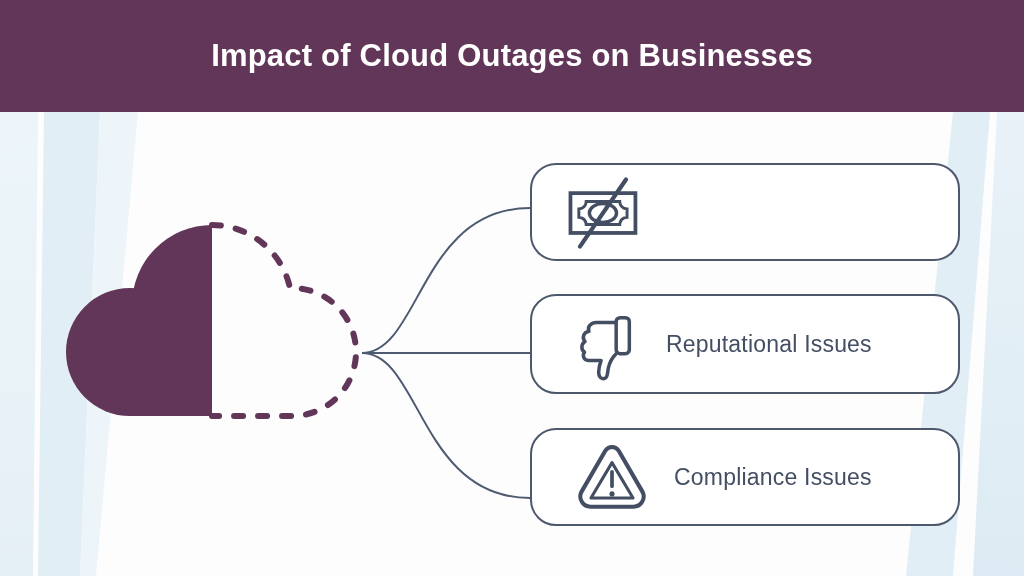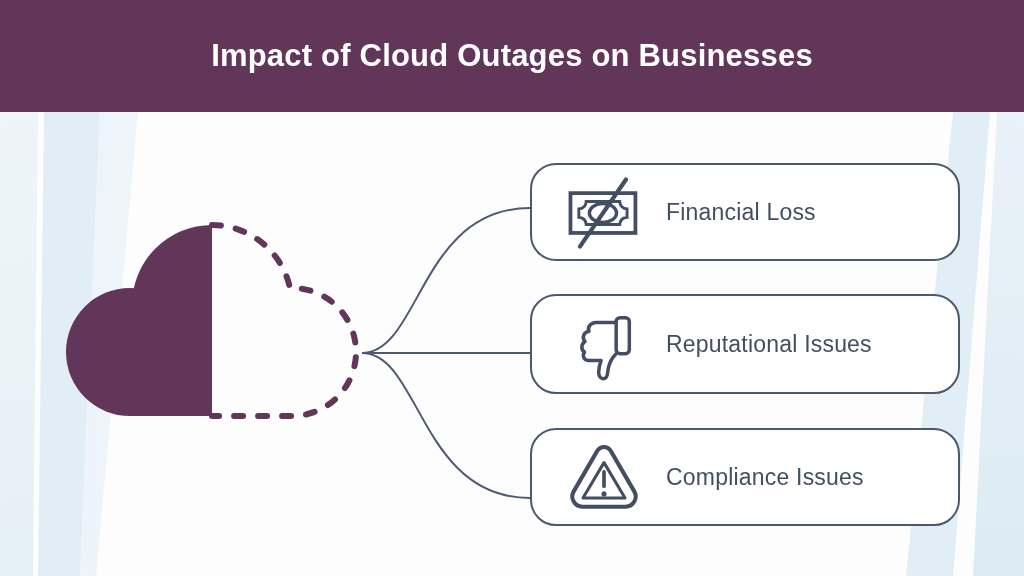--- a/index.html
+++ b/index.html
@@ -60,21 +60,21 @@
 
   
   .card{
     position:absolute;left:530px;width:430px;height:98px;
     background:#ffffff;border:2px solid var(--card-border);border-radius:26px;
     display:flex;align-items:center;
     z-index:2;
   }
   .card.c1{top:163px;}
   .card.c2{top:294px;height:100px;}
-  .card.c3{top:428px;}
+  .card.c3{top:428px;padding-left:8px;}
   .card .icon-slot{
     width:92px;margin-left:26px;flex:0 0 auto;
     display:flex;align-items:center;justify-content:center;
   }
   .card .label{
     margin-left:16px;
     color:var(--text);font-size:23px;letter-spacing:.2px;
     font-family:"Liberation Sans","DejaVu Sans",sans-serif;
   }
   .icon-stroke{stroke:var(--text);fill:none;}
@@ -121,21 +121,20 @@
 
   <div class="card c1">
     <div class="icon-slot">
       <svg width="88" height="80" viewBox="0 0 84 76">
         <rect class="icon-stroke" x="10" y="20" width="62" height="38" stroke-width="3.6"></rect>
         <path class="icon-stroke" stroke-width="2.8" d="M 25 28 A 7 7 0 0 1 18 35 L 18 43 A 7 7 0 0 1 25 50 L 57 50 A 7 7 0 0 1 64 43 L 64 35 A 7 7 0 0 1 57 28 Z"></path>
         <ellipse class="icon-stroke" cx="41" cy="39" rx="13" ry="9" stroke-width="3.2"></ellipse>
         <path class="icon-stroke" d="M 19 71 L 63 7" stroke-width="4" stroke-linecap="round"></path>
       </svg>
     </div>
-    <span class="label">Financial Loss</span>
   </div>
 
   <div class="card c2">
     <div class="icon-slot">
       <svg width="74" height="76" viewBox="0 0 76 76">
         <path class="icon-stroke" stroke-width="3.6" stroke-linecap="round" stroke-linejoin="round" d="M 50 16 L 31 16
                  C 25 15.5 20.5 20 22.5 25
                  C 17 26 15 31.5 18.5 35.5
                  C 14.5 38 14 43.5 18 46.5
                  C 15.5 49.5 17 54.5 22 55

